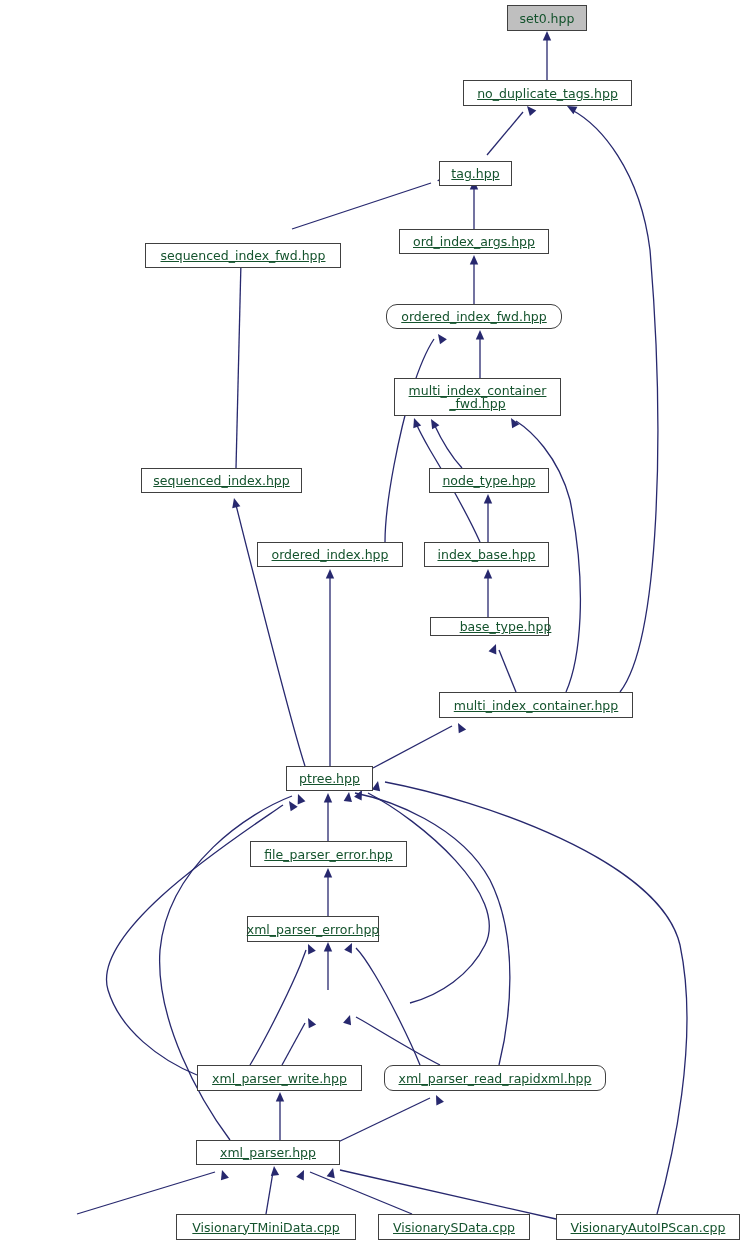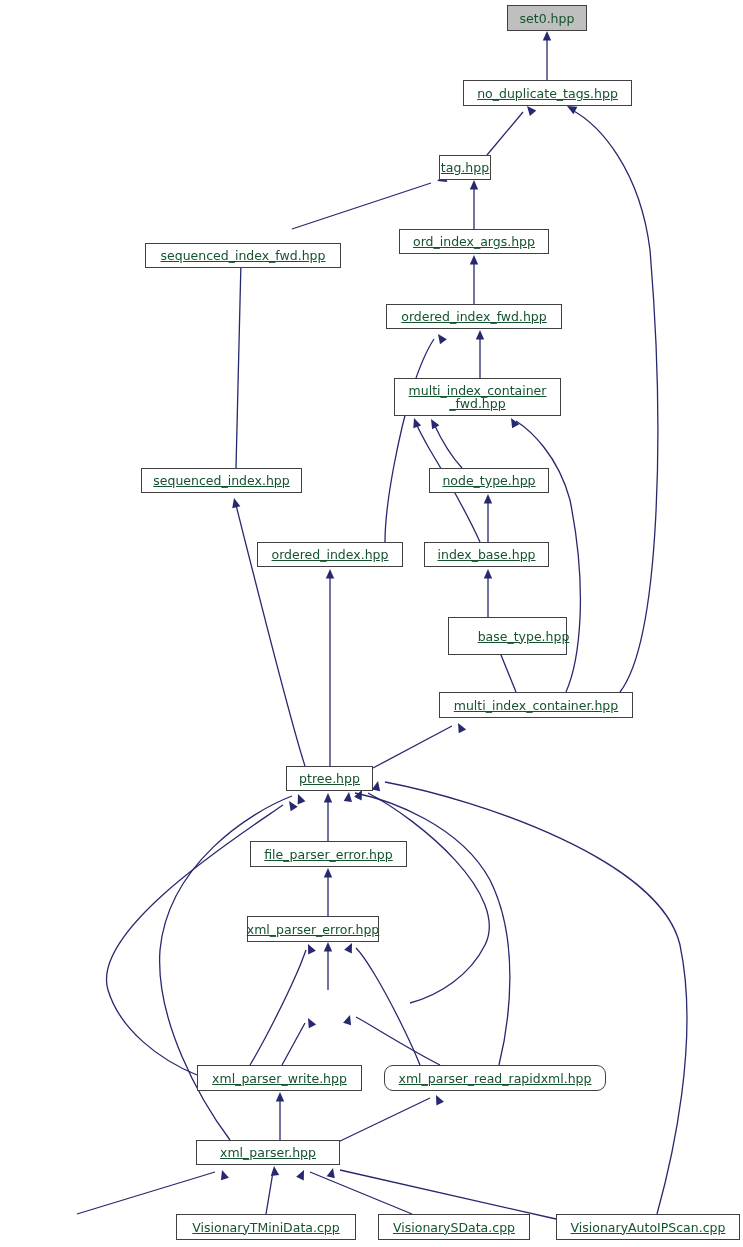--- a/index.html
+++ b/index.html
@@ -86,31 +86,31 @@
       <polygon points="0,0 -4.2,9.5 4.2,9.5" fill="#27286e" transform="translate(222,1170) rotate(-18)"></polygon>
       <path d="M266,1214 L273,1172" fill="none" stroke="#27286e" stroke-width="1.3"></path>
       <polygon points="0,0 -4.2,9.5 4.2,9.5" fill="#27286e" transform="translate(274,1166) rotate(-6)"></polygon>
       <path d="M412,1214 L310,1172" fill="none" stroke="#27286e" stroke-width="1.3"></path>
       <polygon points="0,0 -4.2,9.5 4.2,9.5" fill="#27286e" transform="translate(304,1170) rotate(25)"></polygon>
       <path d="M556,1219 L340,1170" fill="none" stroke="#27286e" stroke-width="1.3"></path>
       <polygon points="0,0 -4.2,9.5 4.2,9.5" fill="#27286e" transform="translate(333,1168) rotate(14)"></polygon>
     </svg>
 <div class="node cur" style="left: 507px; top: 5px; width: 80px; height: 26px;">set0.hpp</div>
     <div class="node thick" style="left: 463px; top: 80px; width: 169px; height: 26px;">no_duplicate_tags.hpp</div>
-    <div class="node thick" style="left: 439px; top: 155px; width: 52px; height: 25px;">tag.hpp</div>
+    <div class="node thick" style="left: 439px; top: 161px; width: 73px; height: 25px;">tag.hpp</div>
     <div class="node thick" style="left: 145px; top: 243px; width: 196px; height: 25px;">sequenced_index_fwd.hpp</div>
     <div class="node thick" style="left: 399px; top: 229px; width: 150px; height: 25px;">ord_index_args.hpp</div>
-    <div class="node thick" style="left: 386px; top: 304px; width: 176px; height: 25px;">ordered_index_fwd.hpp</div>
+    <div class="node thick" style="left: 386px; top: 304px; width: 176px; height: 25px; border-radius: 11px;">ordered_index_fwd.hpp</div>
     <div class="node thick" style="left: 394px; top: 378px; width: 167px; height: 38px;">multi_index_container
 _fwd.hpp</div>
     <div class="node thick" style="left: 141px; top: 468px; width: 161px; height: 25px;">sequenced_index.hpp</div>
     <div class="node thick" style="left: 429px; top: 468px; width: 120px; height: 25px;">node_type.hpp</div>
     <div class="node thick" style="left: 257px; top: 542px; width: 146px; height: 25px;">ordered_index.hpp</div>
     <div class="node thick" style="left: 424px; top: 542px; width: 125px; height: 25px;">index_base.hpp</div>
-    <div class="node thick" style="left: 448px; top: 617px; width: 119px; height: 38px; padding-left: 32px;">base_type.hpp</div>
+    <div class="node thick" style="left: 430px; top: 617px; width: 119px; height: 19px; padding-left: 32px;">base_type.hpp</div>
     <div class="node thick" style="left: 439px; top: 692px; width: 194px; height: 26px;">multi_index_container.hpp</div>
     <div class="node thick" style="left: 286px; top: 766px; width: 87px; height: 25px;">ptree.hpp</div>
     <div class="node thick" style="left: 250px; top: 841px; width: 157px; height: 26px;">file_parser_error.hpp</div>
     <div class="node thick" style="left: 247px; top: 916px; width: 132px; height: 26px;">xml_parser_error.hpp</div>
     <div class="node thick" style="left: 197px; top: 1065px; width: 165px; height: 26px;">xml_parser_write.hpp</div>
     <div class="node thick" style="left: 384px; top: 1065px; width: 222px; height: 26px; border-radius: 9px;">xml_parser_read_rapidxml.hpp</div>
     <div class="node thick" style="left: 196px; top: 1140px; width: 144px; height: 25px;">xml_parser.hpp</div>
     <div class="node thick" style="left: 176px; top: 1214px; width: 180px; height: 26px;">VisionaryTMiniData.cpp</div>
     <div class="node thick" style="left: 378px; top: 1214px; width: 152px; height: 26px;">VisionarySData.cpp</div>
     <div class="node thick" style="left: 556px; top: 1214px; width: 184px; height: 26px;">VisionaryAutoIPScan.cpp</div>

